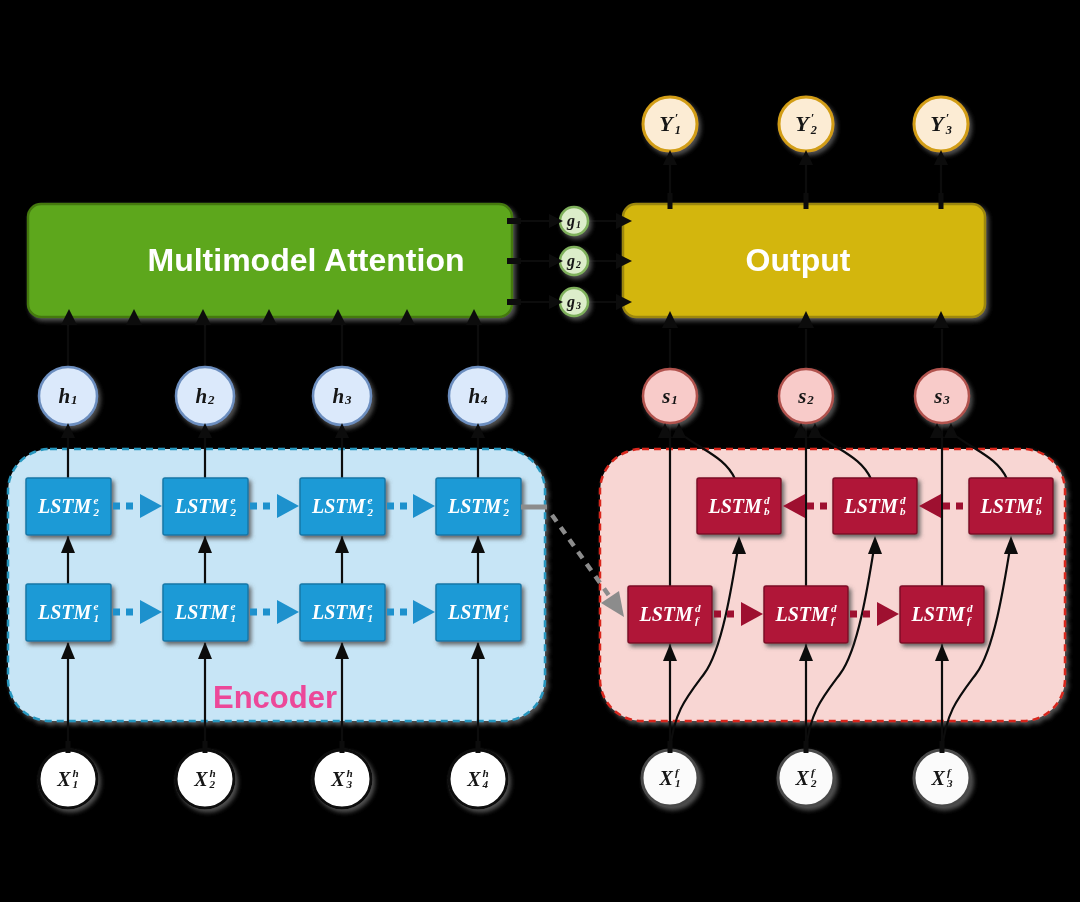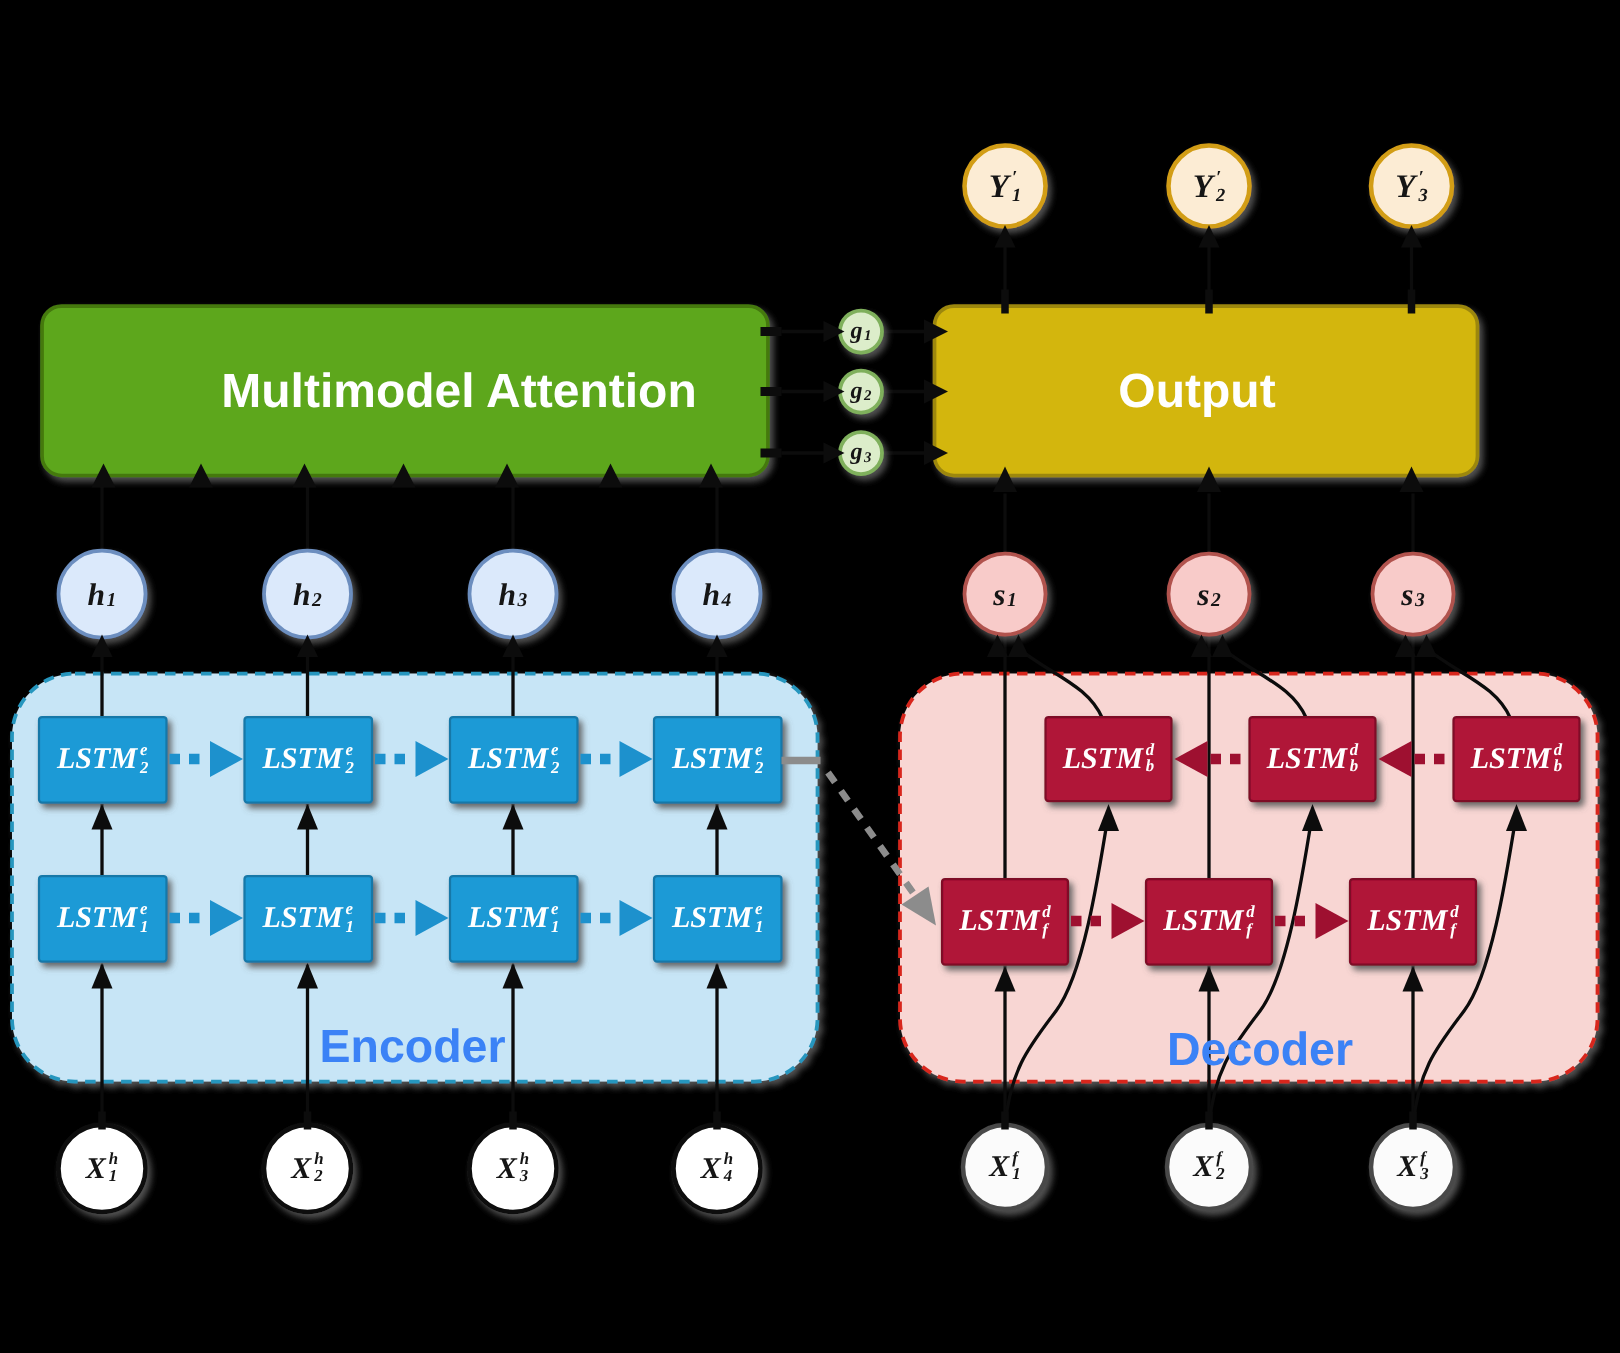--- a/index.html
+++ b/index.html
@@ -12,21 +12,21 @@
      pointer-events:none;}
   .m .sub{font-size:0.62em;transform:translateY(0.30em);display:inline-block;margin-left:1px;font-style:italic;}
   .m .st{display:inline-flex;flex-direction:column;align-items:flex-start;font-size:0.56em;
          line-height:1.0;margin-left:2px;transform:translateY(0.02em);}
   .m .sp,.m .sb{display:block;}
   .cellm{color:#ffffff;align-items:center;}
   .bigbox{position:absolute;display:flex;align-items:center;justify-content:center;
           color:#ffffff;font-weight:bold;font-size:32px;font-family:"Liberation Sans",sans-serif;
           pointer-events:none;}
   .zonelabel{position:absolute;display:flex;align-items:center;justify-content:center;
-             color:#3b82f6;font-weight:bold;font-size:31px;font-family:"Liberation Sans",sans-serif;
+             color:#ec4899;font-weight:bold;font-size:31px;font-family:"Liberation Sans",sans-serif;
              pointer-events:none;}
   .watermark{position:absolute;display:flex;align-items:center;justify-content:flex-end;
              color:#d6d6d6;font-weight:bold;font-size:23px;letter-spacing:1px;
              text-shadow:2px 2px 3px #000, -1px -1px 2px #000;
              font-family:"Liberation Sans",sans-serif;pointer-events:none;}
   
   .enc-box{fill:#c7e5f6;stroke:#2596be;stroke-width:2.5;stroke-dasharray:7 5;}
   .dec-box{fill:#f8d6d3;stroke:#d8281e;stroke-width:2.5;stroke-dasharray:7 5;}
   .enc-cell{fill:#1e9ad6;stroke:#1478a8;stroke-width:1.5;}
   .dec-cell{fill:#b01238;stroke:#7e0c27;stroke-width:1.5;}
@@ -239,21 +239,20 @@
     <rect class="ah" x="667.5" y="741" width="5" height="12"></rect>
     <rect class="ah" x="803.5" y="741" width="5" height="12"></rect>
     <rect class="ah" x="939.5" y="741" width="5" height="12"></rect>
   </g>
 </svg>
 
 <div class="bigbox" style="left:28px;top:204px;width:556px;height:113px;">Multimodel Attention</div>
 <div class="bigbox" style="left:612px;top:204px;width:372px;height:113px;">Output</div>
 
 <div class="zonelabel" style="left:170px;top:678px;width:210px;height:40px;">Encoder</div>
-<div class="zonelabel" style="left:735px;top:680px;width:210px;height:40px;">Decoder</div>
 
 <div class="m" style="left:635px;top:101px;width:70px;height:46px;font-size:22px;">
   <span>Y</span>
       <span class="st">
         <span class="sp">′</span>
         <span class="sb">1</span>
       </span>
 </div>
 <div class="m" style="left:771px;top:101px;width:70px;height:46px;font-size:22px;">
   <span>Y</span>

